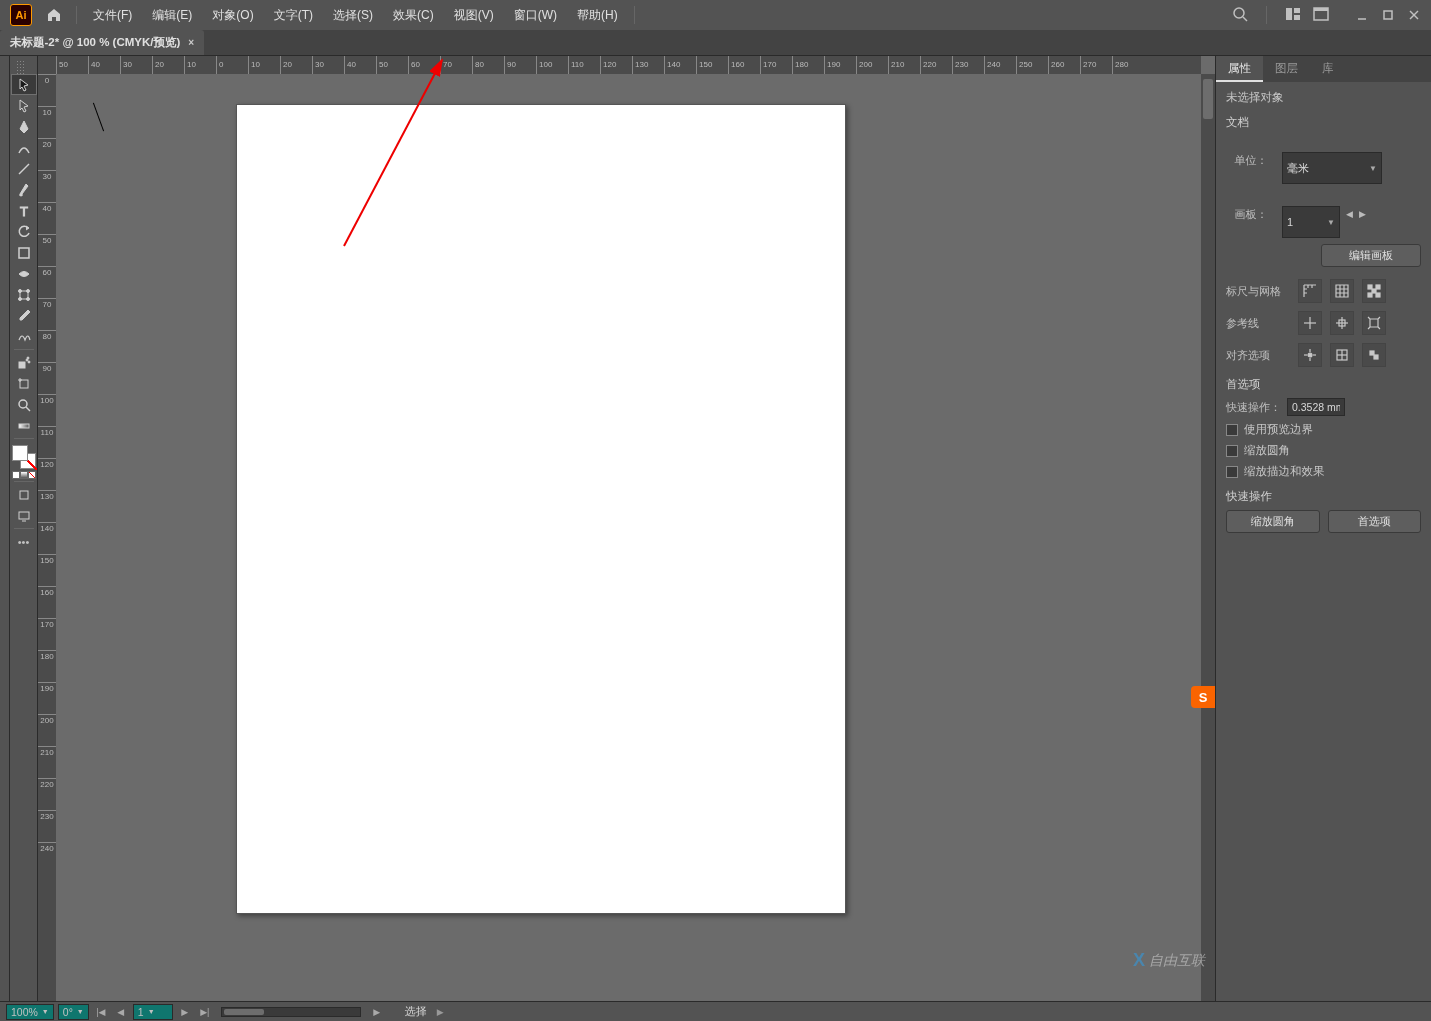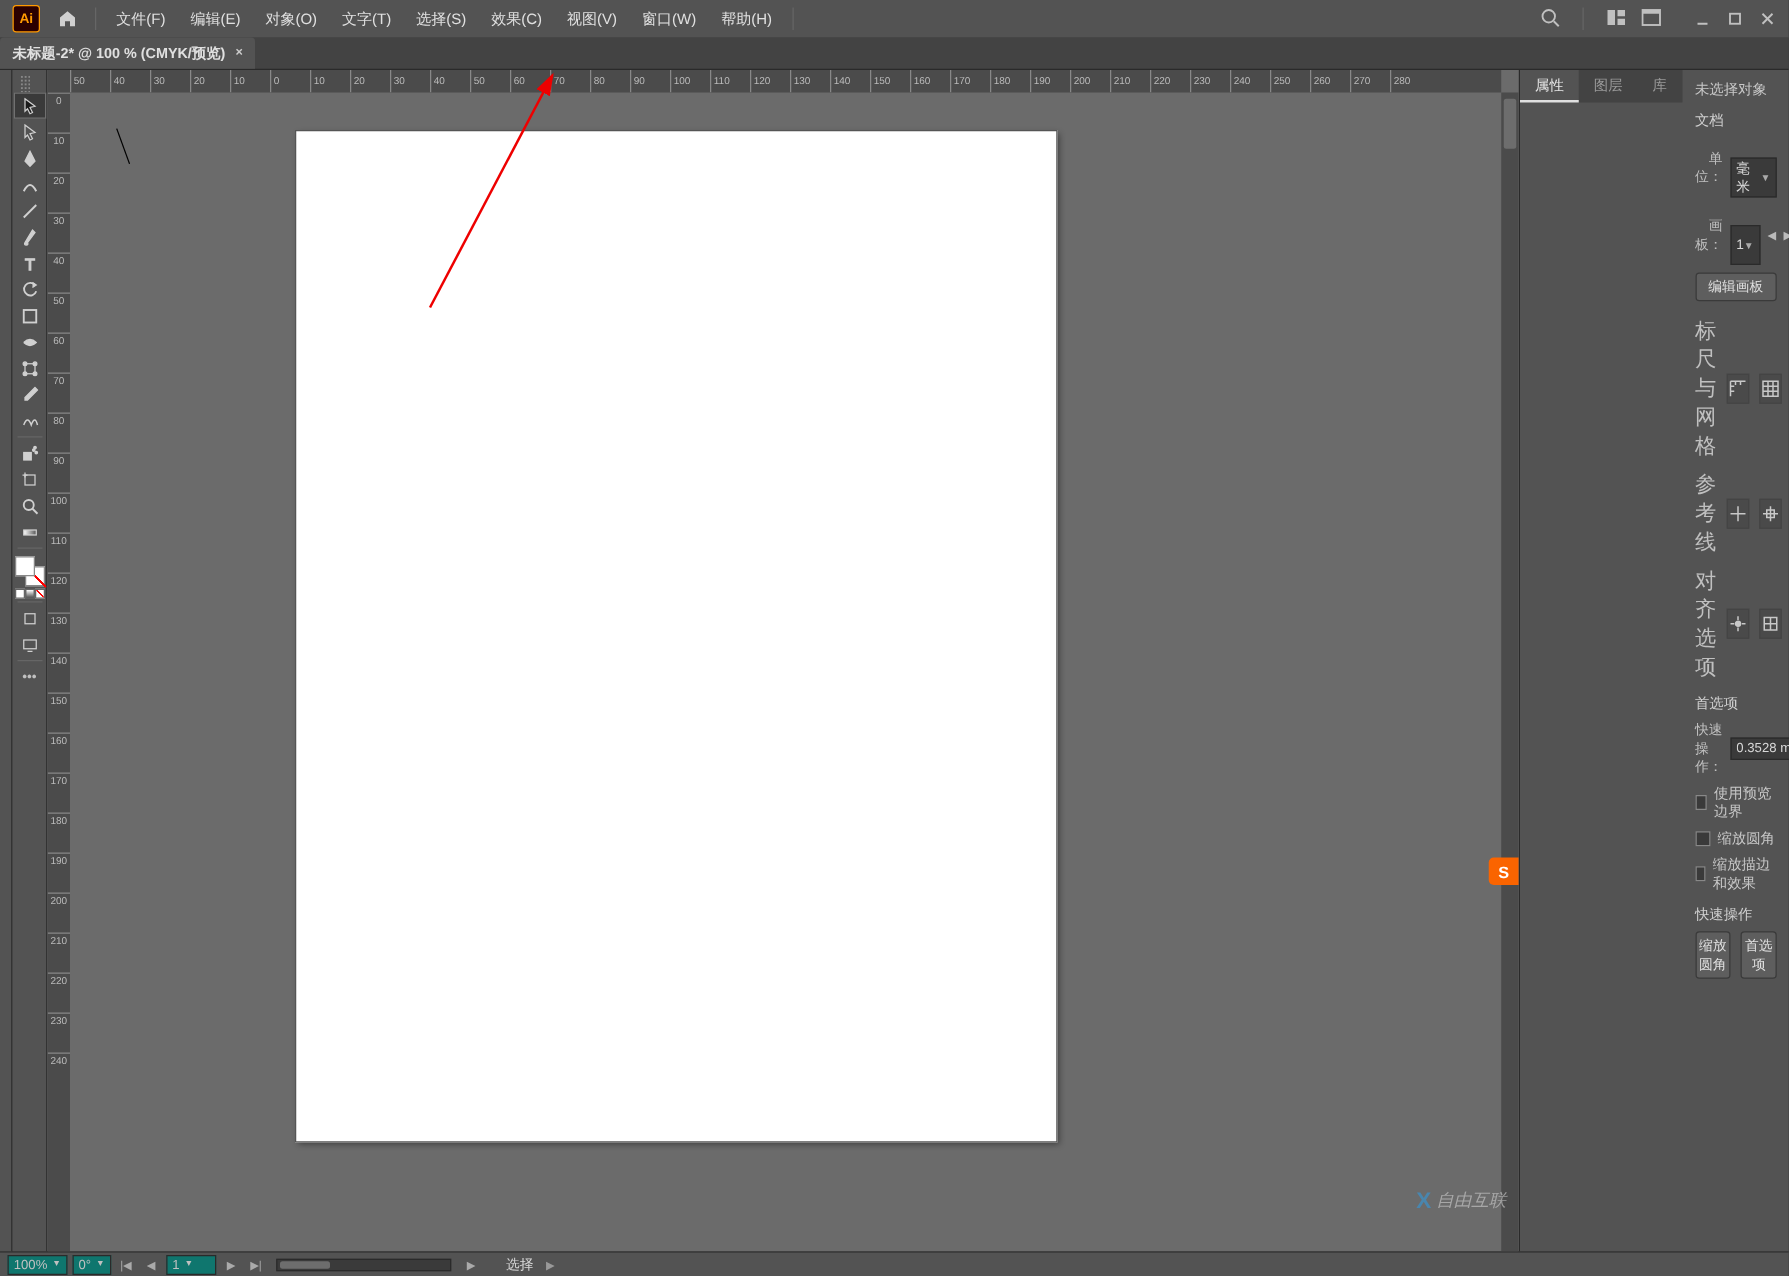--- a/index.html
+++ b/index.html
@@ -53,38 +53,38 @@
 .ruler-corner { position: absolute; top: 0; left: 0; width: 18px; height: 18px; background: #4b4b4b; }
 .canvas-frame { position: absolute; top: 18px; left: 18px; right: 14px; bottom: 0; }
 .artboard { position: absolute; top: 30px; left: 180px; width: 610px; height: 810px; background: #fff; box-shadow: 2px 2px 5px rgba(0,0,0,0.4); border: 1px solid #555; }
 .linework { position: absolute; top: 28px; left: 42px; width: 16px; height: 30px; }
 .linework::before { content: ""; position: absolute; width: 1px; height: 30px; background: #000; transform: rotate(-20deg); }
 .red-arrow { pointer-events: none; }
 .scrollbar-v { position: absolute; top: 18px; right: 0; bottom: 0; width: 14px; background: #4b4b4b; }
 .sb-thumb-v { position: absolute; top: 5px; left: 2px; right: 2px; height: 40px; background: #6d6d6d; border-radius: 2px; }
 
 
-.right-panel { width: 216px; background: #535353; border-left: 1px solid #2a2a2a; display: flex; font-size: 11.5px; }
+.right-panel { width: 216px; background: #535353; border-left: 1px solid #2a2a2a; display: flex; flex-direction: column; font-size: 11.5px; }
 .panel-tabs { display: flex; height: 26px; background: #434343; }
 .ptab { padding: 5px 12px; color: #999; cursor: pointer; }
 .ptab.active { background: #535353; color: #e8e8e8; border-bottom: 2px solid #e0e0e0; }
 .panel-body { padding: 8px 10px; overflow-y: auto; flex: 1; }
 .p-label { color: #c8c8c8; margin-bottom: 8px; }
 .p-section-title { color: #d0d0d0; margin: 10px 0 6px 0; font-size: 11.5px; }
 .p-row { display: flex; align-items: center; gap: 6px; margin-bottom: 6px; }
-.p-row-label { width: 50px; text-align: right; color: #c0c0c0; font-size: 11px; }
+.p-row-label { width: 50px; text-align: center; color: #c0c0c0; font-size: 11px; }
 .dd { background: #3a3a3a; border: 1px solid #2a2a2a; height: 32px; padding: 0 4px; color: #d8d8d8; display: flex; align-items: center; justify-content: space-between; font-size: 11px; margin-top: 16px; }
 .dd.w100 { width: 100px; }
 .dd.w60 { width: 58px; }
 .dd .chev { font-size: 8px; color: #aaa; }
 .arrows-lr { display: flex; gap: 6px; font-size: 9px; color: #bbb; }
 .btn { background: #5e5e5e; border: 1px solid #3a3a3a; padding: 3px 0; text-align: center; color: #e0e0e0; cursor: pointer; width: 96px; font-size: 11px; border-radius: 3px; }
 .btn.full { width: 100px; }
 .icon-row { display: flex; gap: 8px; align-items: center; margin-bottom: 8px; }
-.icon-row .lbl { width: 64px; color: #c0c0c0; font-size: 17px; }
+.icon-row .lbl { width: 64px; color: #c0c0c0; font-size: 11px; }
 .pict-box { width: 24px; height: 24px; border: 1px solid #444; background: #4a4a4a; display: flex; align-items: center; justify-content: center; cursor: pointer; }
 .pict-box svg { stroke: #c8c8c8; fill: none; stroke-width: 1.2; }
 .chk { display: flex; align-items: center; gap: 6px; margin-bottom: 6px; color: #c8c8c8; font-size: 11.5px; }
 .chk input { appearance: none; width: 12px; height: 12px; border: 1px solid #888; background: #3a3a3a; }
 .input-box { background: #3a3a3a; border: 1px solid #2a2a2a; height: 18px; width: 58px; color: #d8d8d8; font-size: 10.5px; padding: 0 4px; }
 .btn-row { display: flex; gap: 8px; margin-top: 6px; }
 
 
 .statusbar { height: 20px; background: #535353; display: flex; align-items: center; padding: 0 6px; gap: 4px; font-size: 11px; border-top: 1px solid #2a2a2a; }
 .status-dd { background: #0f766e; border: 1px solid #2a2a2a; height: 16px; padding: 0 4px; display: flex; align-items: center; gap: 4px; font-size: 10.5px; }

